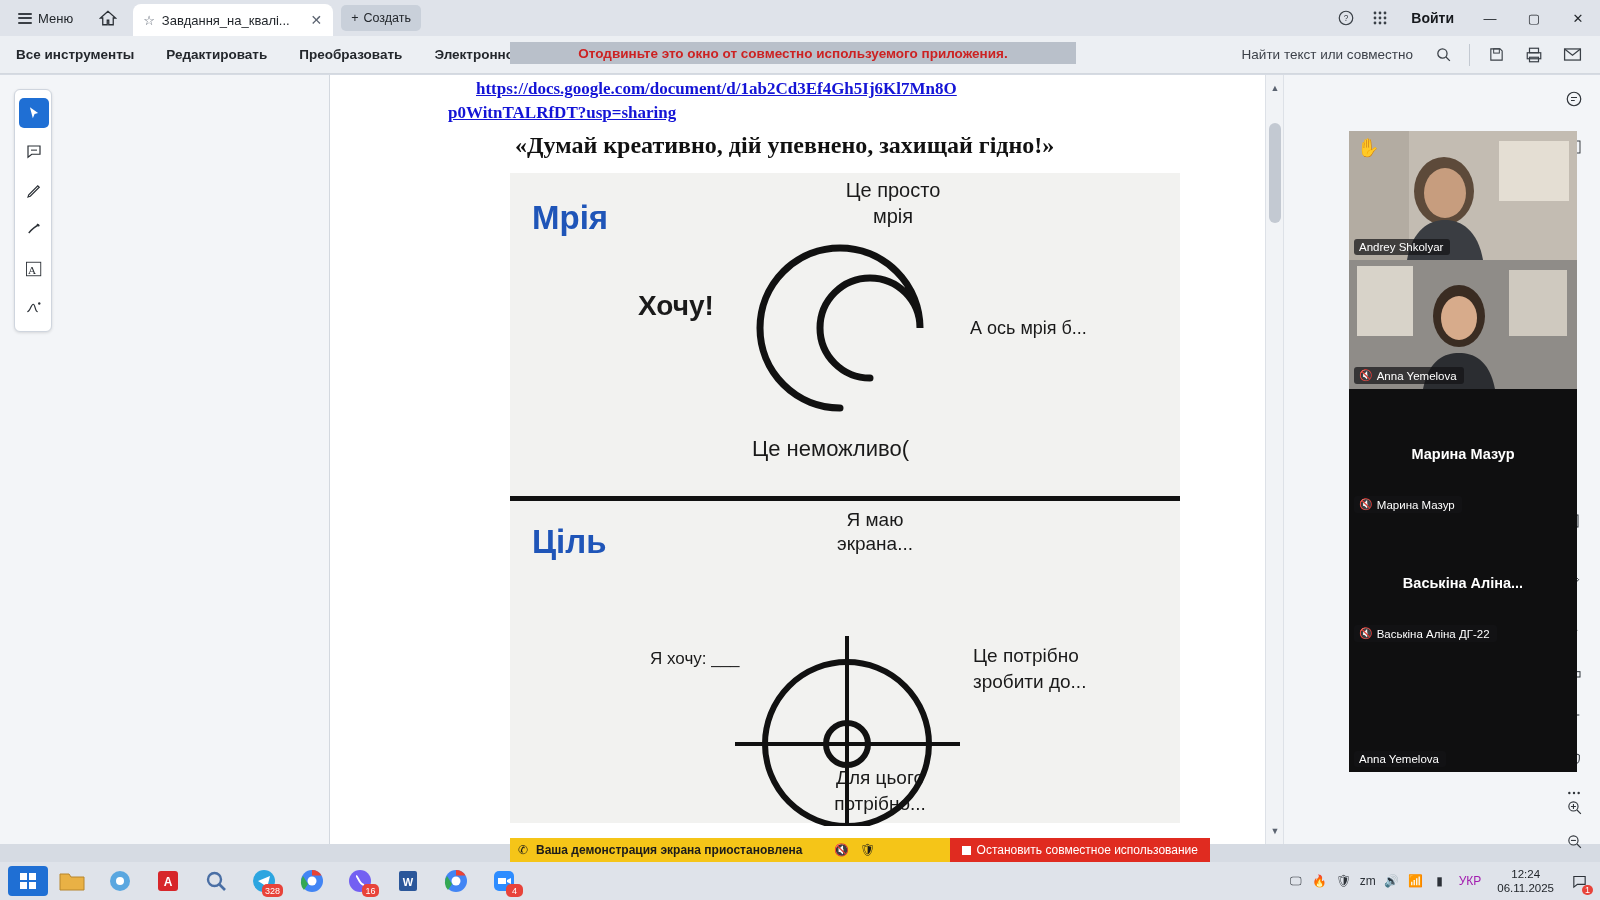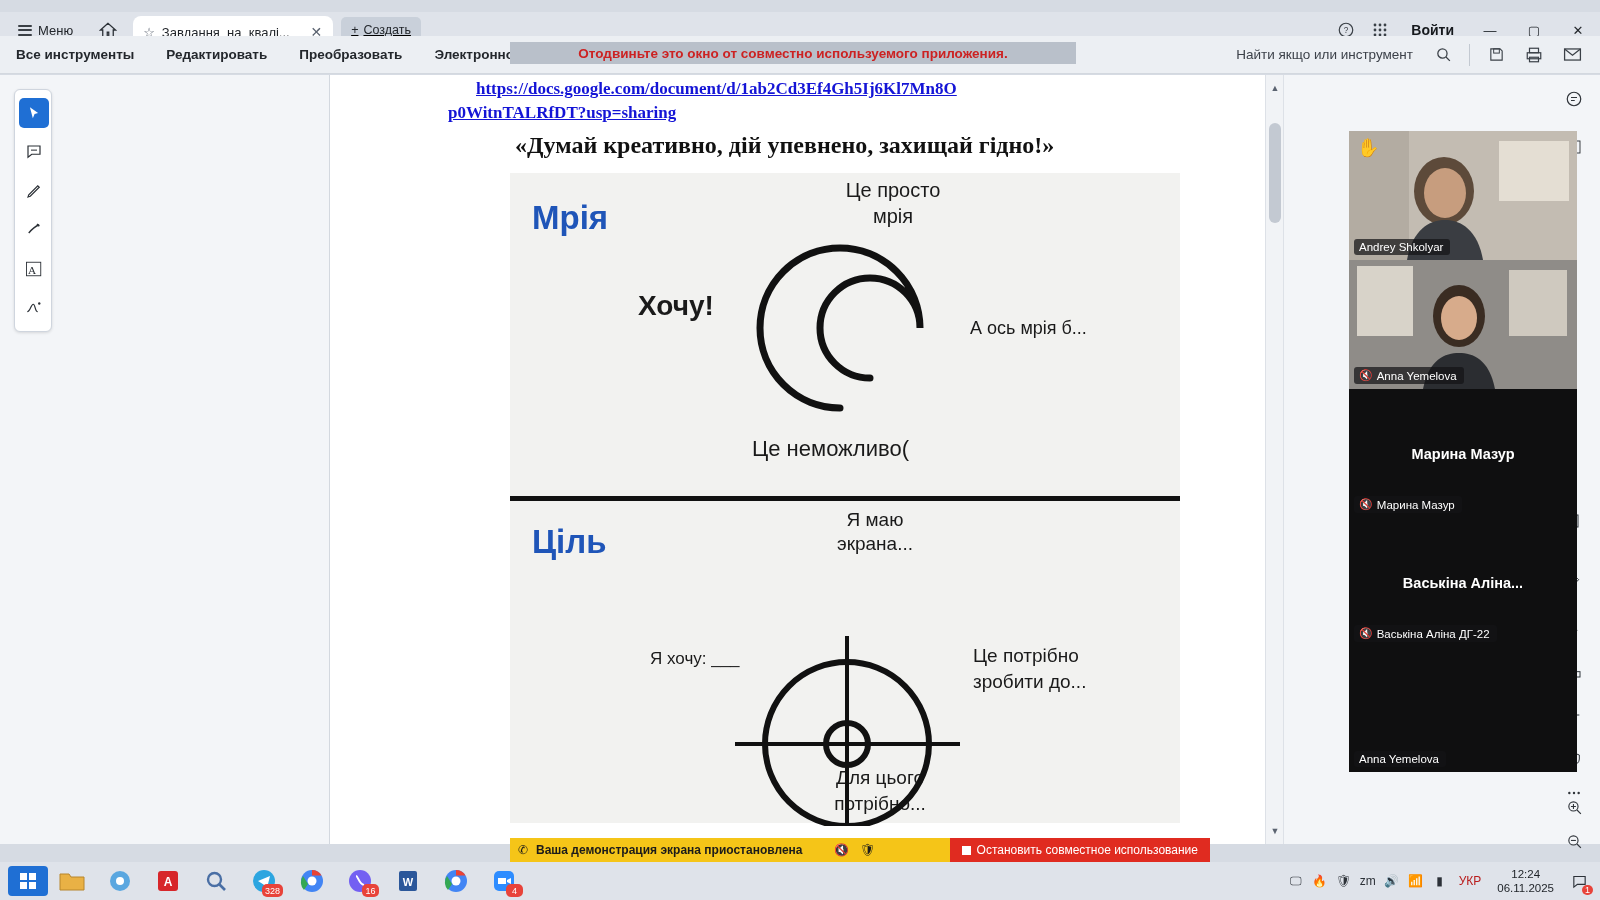--- a/index.html
+++ b/index.html
@@ -6,22 +6,22 @@
   html, body {
     width: 1600px; height: 900px;
     font-family: "Liberation Sans", sans-serif;
     overflow: hidden;
     background: #d6dbe3;
   }
   #app { position: relative; width: 1600px; height: 900px; }
 
   
   .titlebar {
-    position: absolute; top: 12px; left: 0; width: 1600px; height: 36px;
-    background: #dfe3ea; display: flex; align-items: flex-end; text-decoration: underline;
+    position: absolute; top: 0; left: 0; width: 1600px; height: 36px;
+    background: #dfe3ea; display: flex; align-items: flex-end;
   }
   .menu-btn {
     display: flex; align-items: center; gap: 6px;
     height: 28px; margin: 0 6px 4px 8px; padding: 0 10px;
     font-size: 13px; color: #23272c; border-radius: 4px;
   }
   .hamburger { display: inline-block; width: 14px; }
   .hamburger i { display: block; height: 2px; background: #3a3f45; margin: 2.5px 0; border-radius: 1px; }
   .home-btn {
     width: 34px; height: 28px; margin: 0 8px 4px 2px;
@@ -175,21 +175,21 @@
     display: flex; align-items: center; justify-content: center;
   }
   .tb-badge {
     position: absolute; right: 3px; bottom: 1px; min-width: 17px; height: 13px;
     background: #e8433a; color: #fff; font-size: 9px; border-radius: 5px;
     display: flex; align-items: center; justify-content: center; padding: 0 3px;
   }
   .tray { margin-left: auto; display: flex; align-items: center; gap: 6px; padding-right: 8px; }
   .tray-ico { width: 18px; height: 18px; display: flex; align-items: center; justify-content: center; font-size: 12px; color: #2c3138; }
   .clock { font-size: 11.5px; color: #1d2126; line-height: 14px; text-align: center; padding: 0 6px; }
-  .tray-lang { font-size: 12px; color: #b91c1c; padding: 0 4px; }
+  .tray-lang { font-size: 12px; color: #a21caf; padding: 0 4px; }
   .notif {
     width: 26px; height: 26px; position: relative; display: flex; align-items: center; justify-content: center;
   }
   .notif .cnt { position: absolute; right: -1px; bottom: -1px; background: #e8433a; color: #fff;
     font-size: 9px; border-radius: 8px; padding: 0 3px; }
 </style>
 </head>
 <body>
 
 <div id="app">
@@ -245,21 +245,21 @@
       <div class="wbtn close">✕</div>
     </div>
   </div>
 
   <div class="toolbar">
     <div class="tool-item">Все инструменты</div>
     <div class="tool-item">Редактировать</div>
     <div class="tool-item">Преобразовать</div>
     <div class="tool-item">Электронное подписание</div>
     <div class="toolbar-right">
-      <div class="findbox">Найти якщо или инструмент</div>
+      <div class="findbox">Найти текст или совместно</div>
       <div class="tr-ico">
         <svg width="17" height="17" viewBox="0 0 24 24">
             <circle cx="10.5" cy="10.5" r="6.5" fill="none" stroke="#3a4047" stroke-width="1.8"></circle>
             <line x1="15.5" y1="15.5" x2="21" y2="21" stroke="#3a4047" stroke-width="1.8"></line>
           </svg>
       </div>
       <div class="divider-v"></div>
       <div class="tr-ico">
         <svg width="17" height="17" viewBox="0 0 24 24">
             <path d="M4 4h13l3 3v13H4z" fill="none" stroke="#3a4047" stroke-width="1.6"></path>

